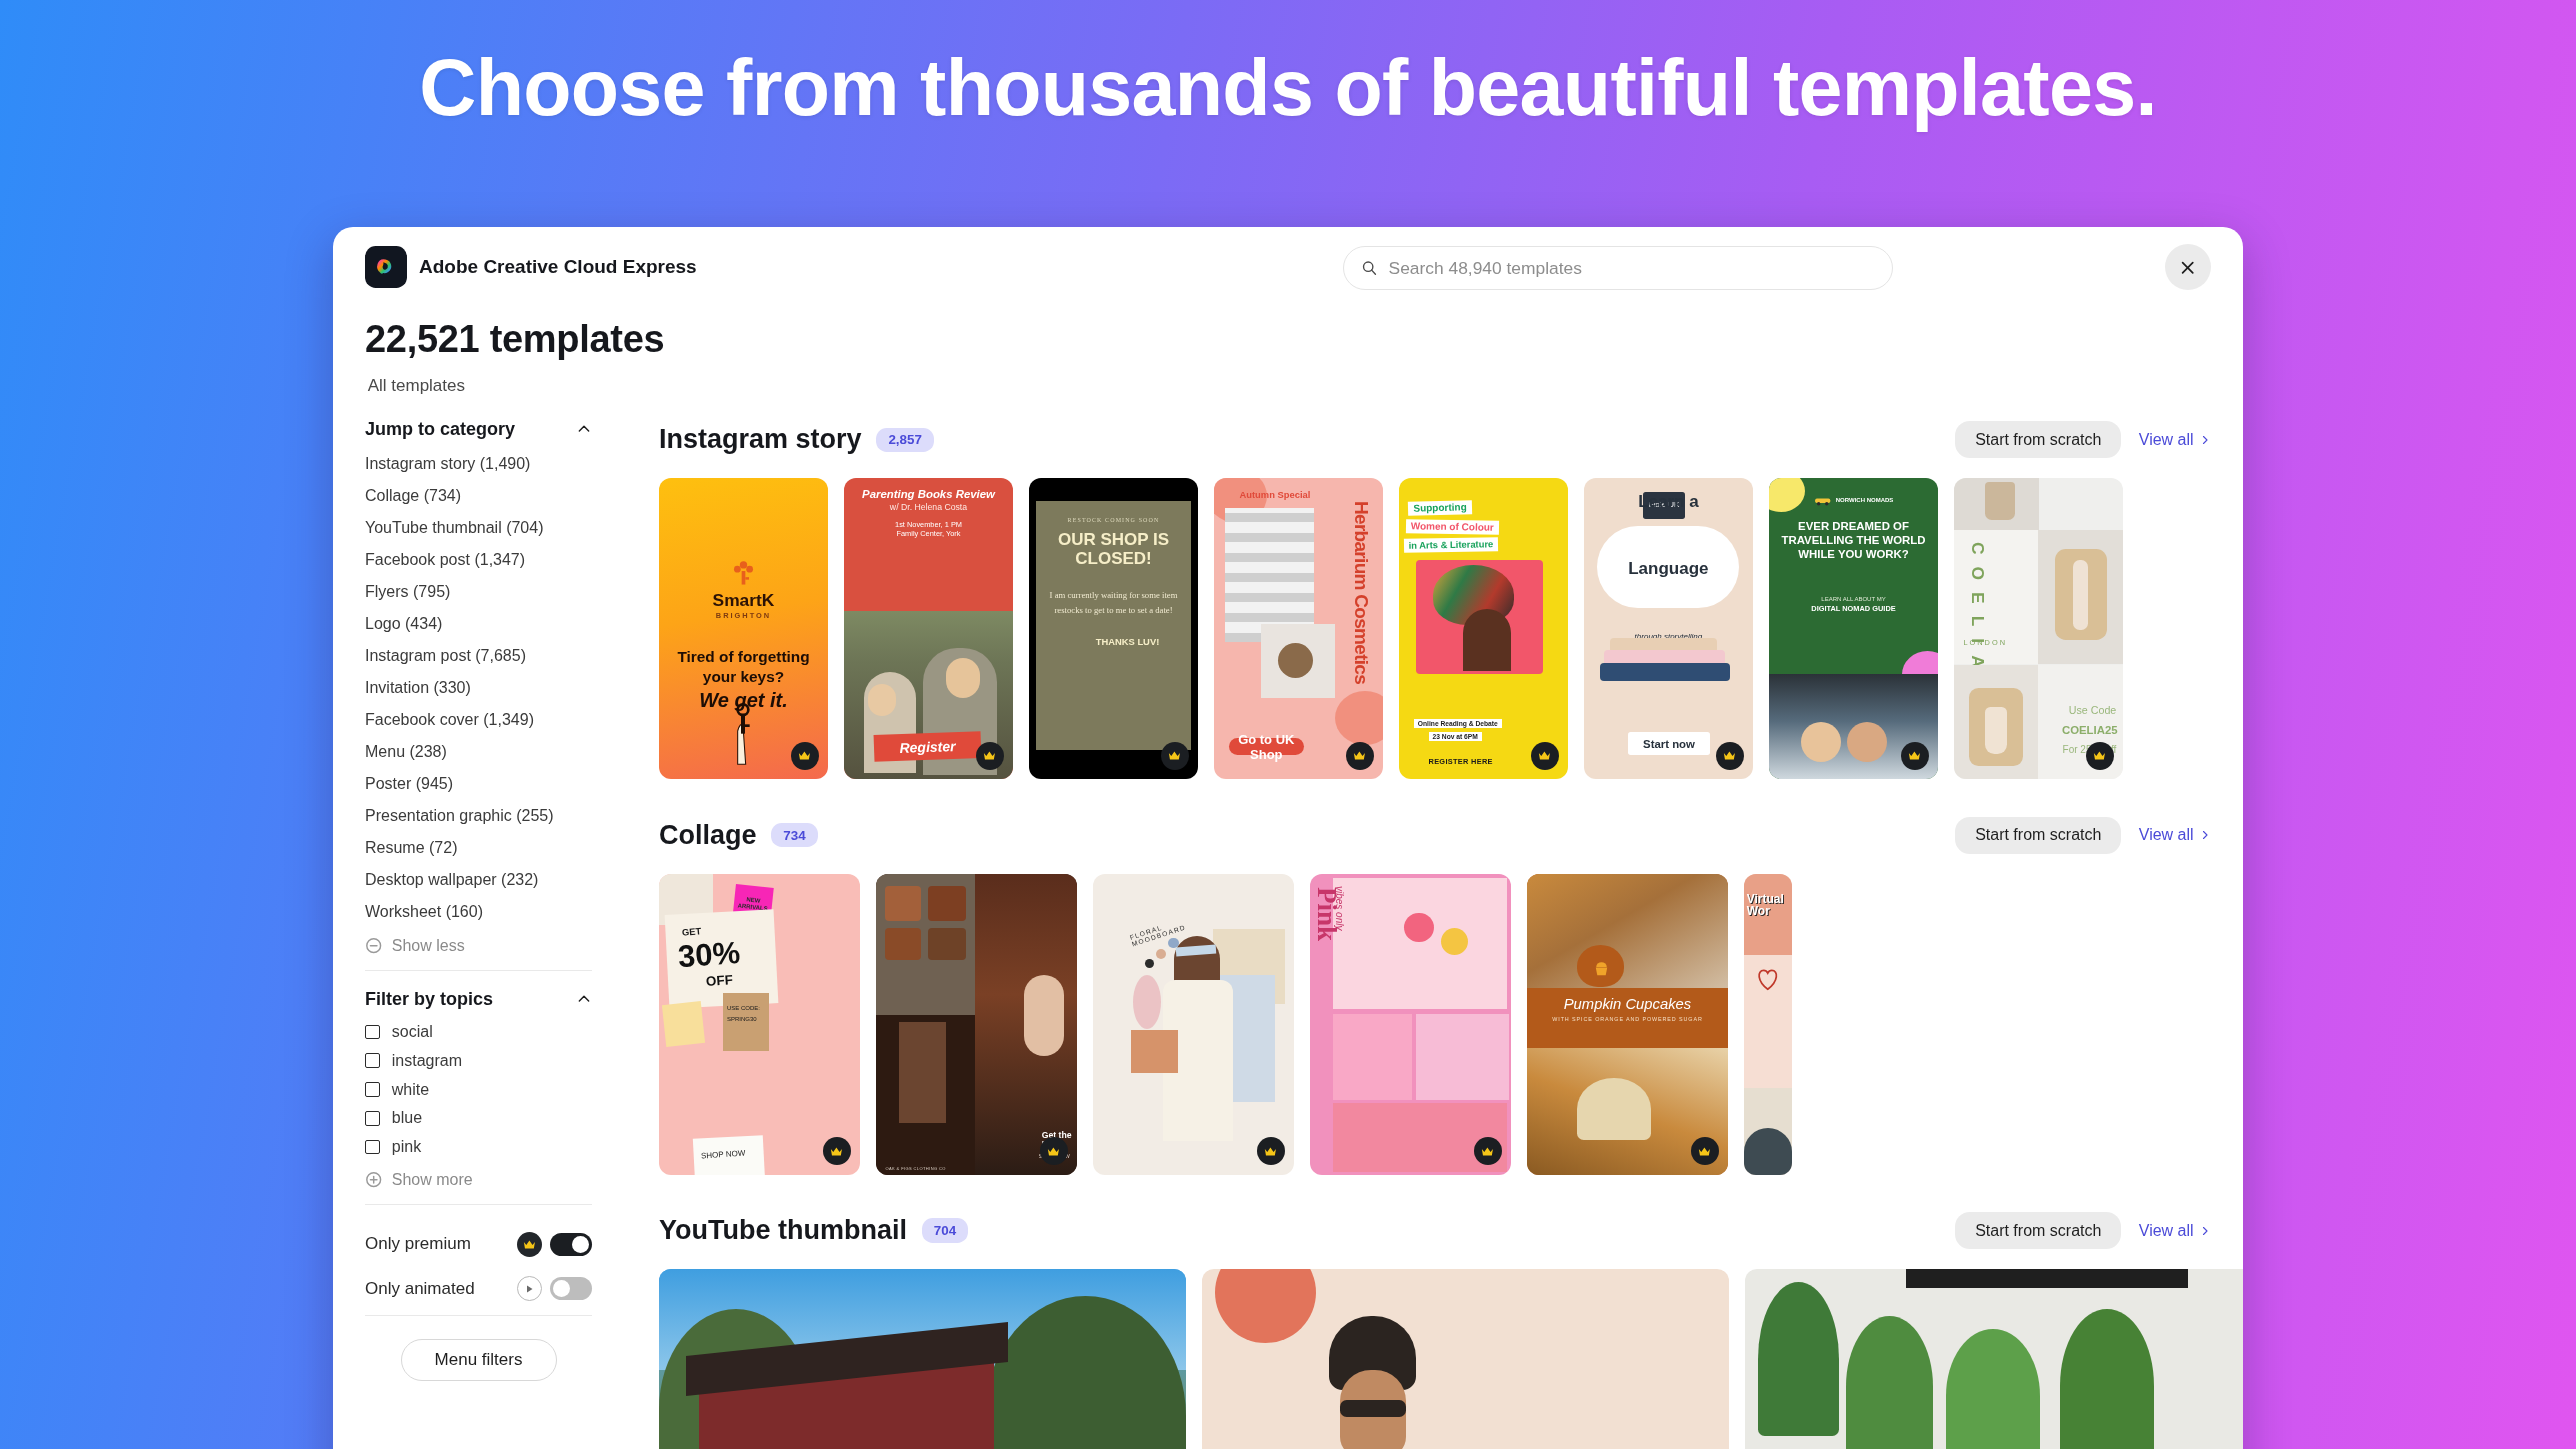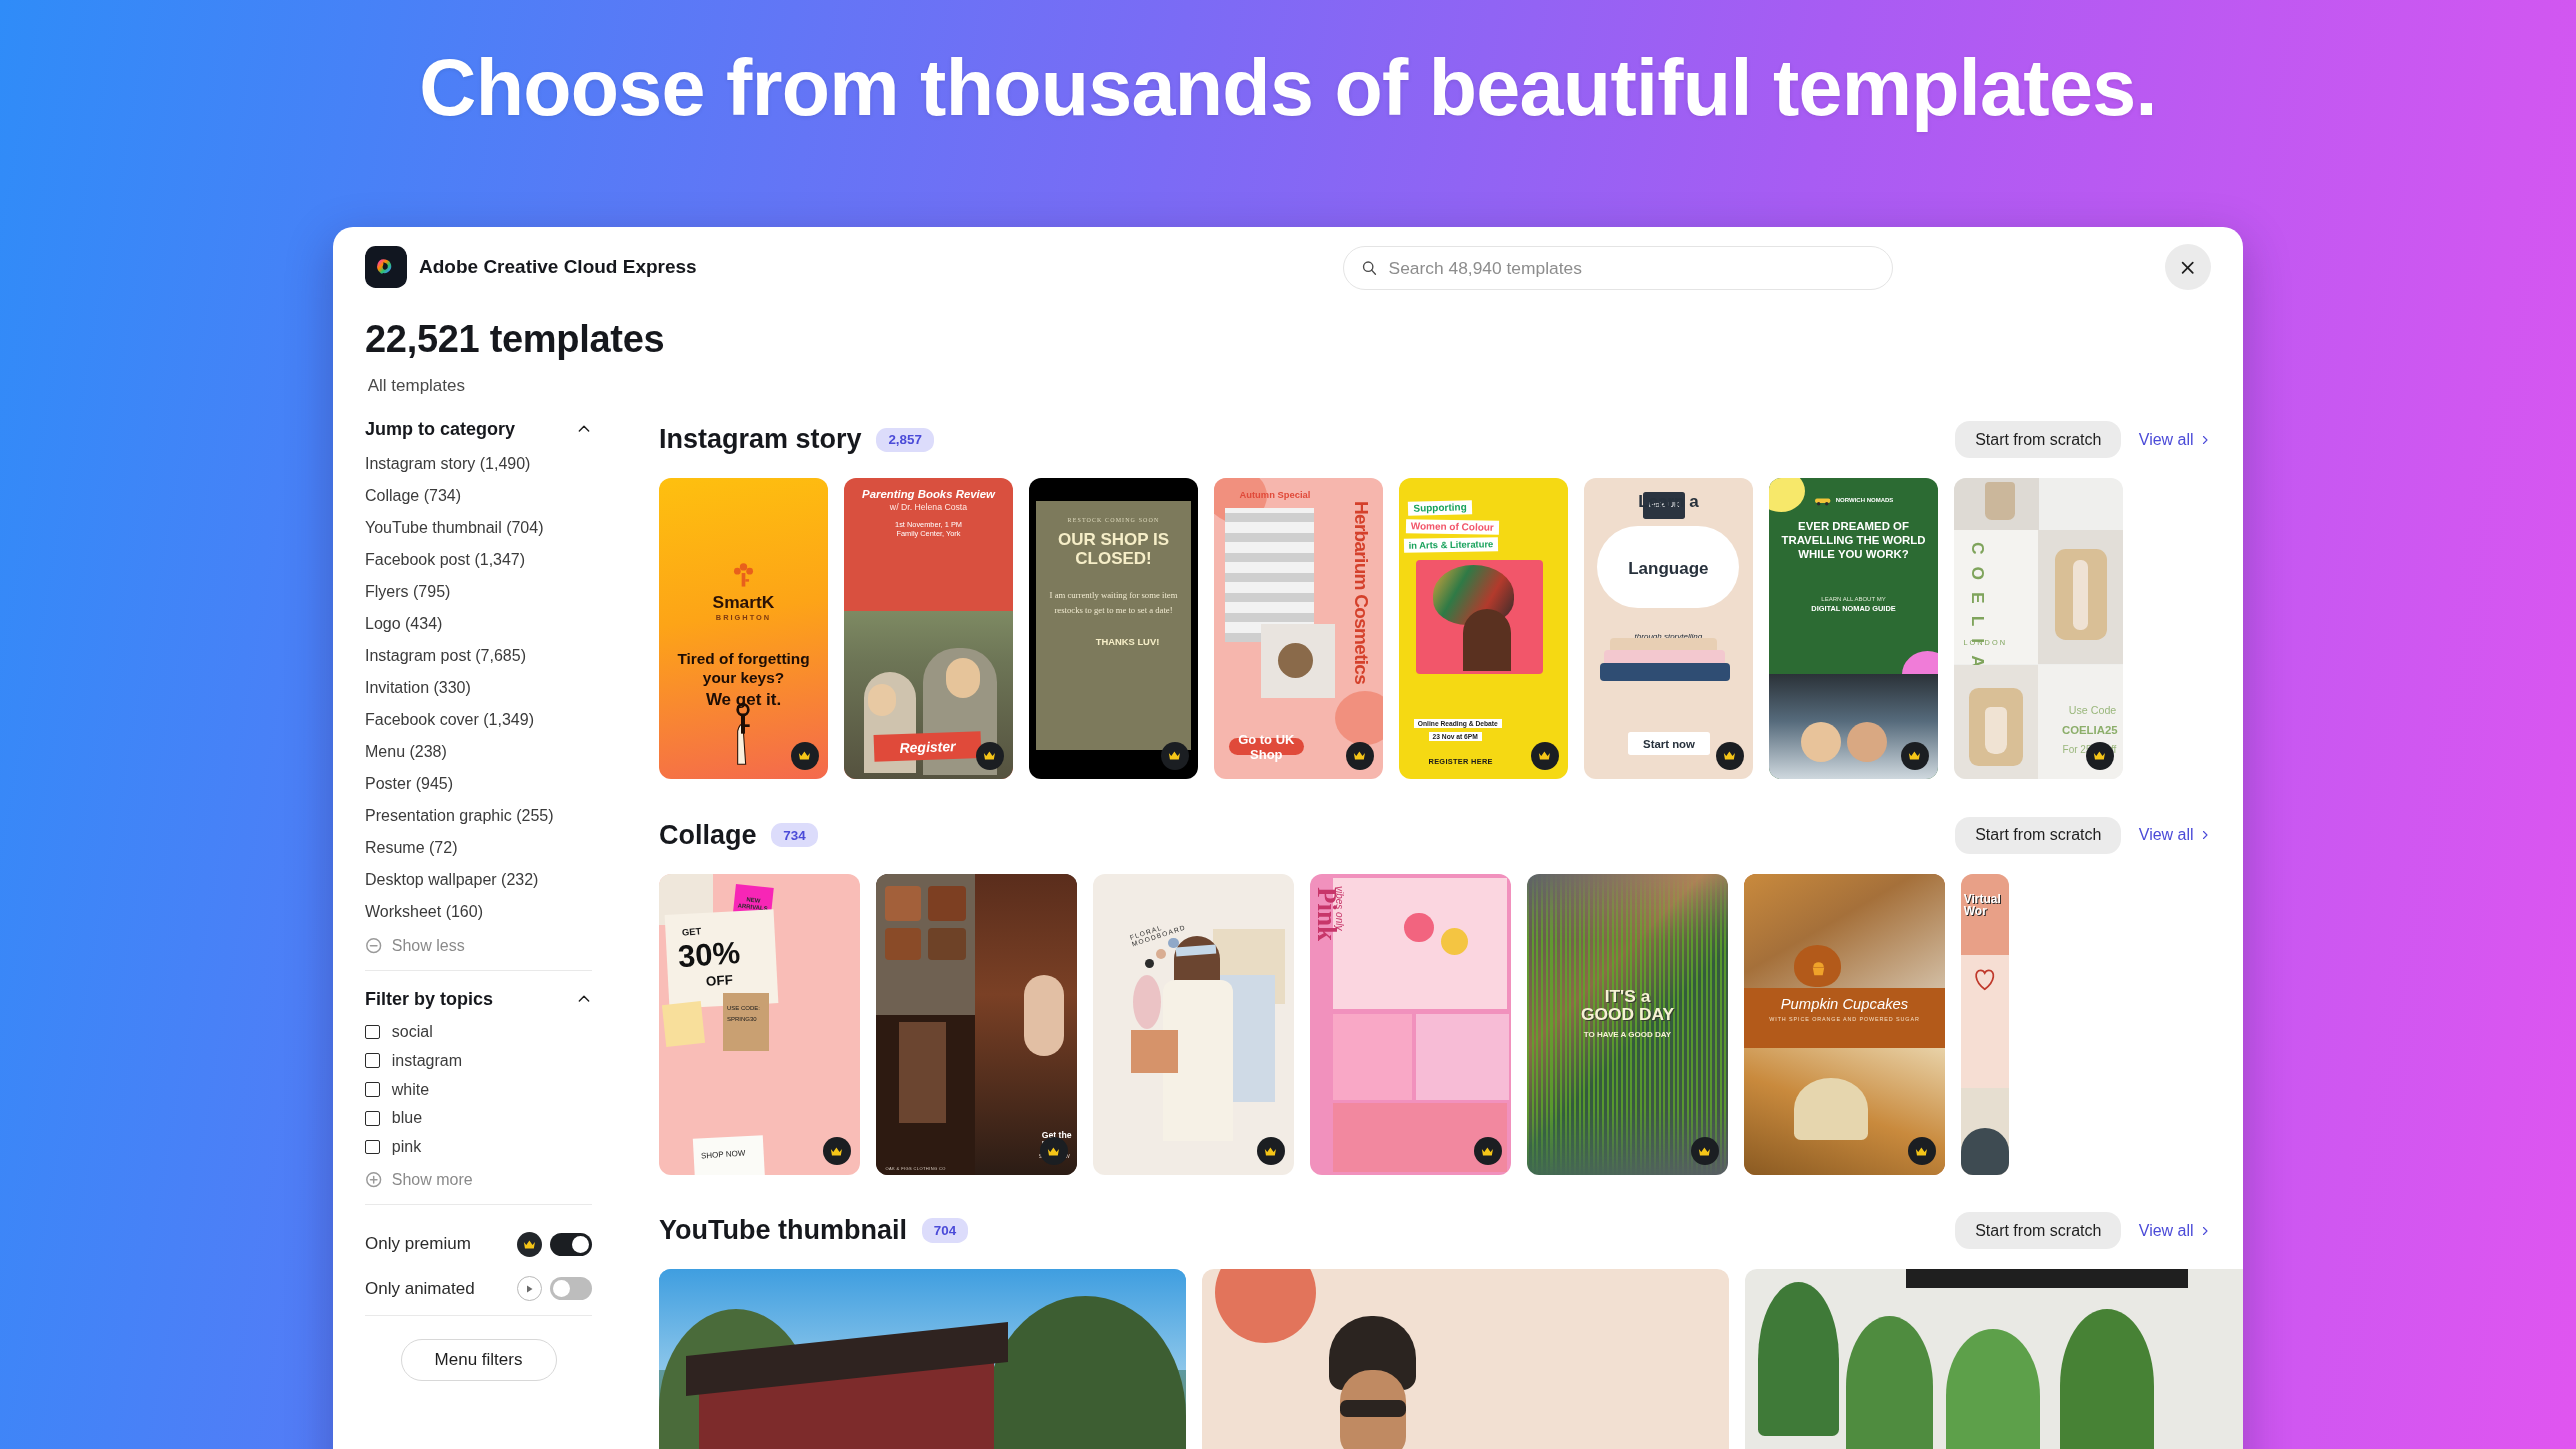--- a/index.html
+++ b/index.html
@@ -421,21 +421,21 @@
                     <rect x="14" y="18" width="6" height="22" fill="#e8601c"></rect>
                     <rect x="20" y="28" width="6" height="4" fill="#e8601c"></rect>
                   </svg>
                 <div style="font-size:17.4px;font-weight:bold;color:#2b1206;margin-top:1.3px;">SmartK</div>
                 <div style="font-size:7.4px;font-weight:bold;letter-spacing:2px;color:#7d3a10;">BRIGHTON</div>
               </div>
               <div style="margin-top:27px;font-size:15.4px;font-weight:bold;color:#1d0d05;line-height:1.25;">
                 <div>Tired of forgetting</div>
                 <div>your keys?</div>
               </div>
-              <div style="margin-top:3px;font-size:17px;font-weight:bold;color:#1d0d05;">We get it.</div>
+              <div style="margin-top:3px;font-size:20px;font-weight:bold;color:#1d0d05;font-style:italic;">We get it.</div>
               <svg class="abs" style="left:64px;bottom:13.4px;" width="40" height="74" viewBox="0 0 60 110">
                   <path d="M22 108 L22 58 Q26 44 30 50 L34 108 Z" fill="#fbf1de" stroke="#2b1206" stroke-width="1.6"></path>
                   <circle cx="30" cy="26" r="8" fill="none" stroke="#1d0d05" stroke-width="4"></circle>
                   <rect x="27" y="32" width="6" height="30" fill="#1d0d05"></rect>
                   <rect x="33" y="48" width="7" height="4" fill="#1d0d05"></rect>
                 </svg>
             </div>
             <div class="crown">
                 <svg width="14.8" height="14.8" viewBox="0 0 24 24">
                   <path d="M3 8 L7 13 L12 5.5 L17 13 L21 8 L19.2 18.5 L4.8 18.5 Z" fill="#f5c518"></path>
@@ -677,33 +677,20 @@
             <div class="abs" style="left:23px;top:229px;right:4px;bottom:2.7px;background:#f2889f;"></div>
             <div class="abs" style="left:1.3px;top:13.4px;writing-mode:vertical-rl;font-size:27px;font-weight:bold;color:#c7366a;font-family:'Liberation Serif',serif;">Pink</div>
             <div class="abs" style="left:24px;top:12px;writing-mode:vertical-rl;font-size:10px;color:#c7366a;font-style:italic;">vibes only</div>
             <div class="crown">
                 <svg width="14.8" height="14.8" viewBox="0 0 24 24">
                   <path d="M3 8 L7 13 L12 5.5 L17 13 L21 8 L19.2 18.5 L4.8 18.5 Z" fill="#f5c518"></path>
                 </svg>
               </div>
           </div>
 
-          <div class="card collage c-goodday">
-            <div class="abs" style="left:0;top:0;right:0;bottom:0;background:repeating-linear-gradient(90deg,rgba(90,160,40,0.85) 0 2px,rgba(20,40,10,0.25) 2px 4.7px);mask-image:linear-gradient(180deg,transparent 0%,#000 22%,#000 78%,transparent 100%);-webkit-mask-image:linear-gradient(180deg,transparent 0%,#000 22%,#000 78%,transparent 100%);"></div>
-            <div class="abs ctr" style="left:0;right:0;top:113px;">
-              <div style="font-size:17.4px;font-weight:bold;color:#f6f2d4;line-height:1.06;text-shadow:1.3px 1.3px 0 #35402c;">IT'S a</div>
-              <div style="font-size:17.4px;font-weight:bold;color:#f6f2d4;line-height:1.06;text-shadow:1.3px 1.3px 0 #35402c;">GOOD DAY</div>
-              <div style="font-size:8px;font-weight:bold;color:#f6f2d4;margin-top:6.7px;">TO HAVE A GOOD DAY</div>
-            </div>
-            <div class="crown">
-                <svg width="14.8" height="14.8" viewBox="0 0 24 24">
-                  <path d="M3 8 L7 13 L12 5.5 L17 13 L21 8 L19.2 18.5 L4.8 18.5 Z" fill="#f5c518"></path>
-                </svg>
-              </div>
-          </div>
 
           <div class="card collage c-pumpkin">
             <div class="abs" style="left:0;top:0;right:0;height:131px;background:linear-gradient(150deg,#c98a3d 0%,#a5703a 40%,#d8c8b2 100%);"></div>
             <div class="abs" style="left:0;bottom:0;right:0;height:127px;background:linear-gradient(20deg,#8a5a22 0%,#c98a3d 50%,#e8d2a8 100%);"></div>
             <div class="abs" style="left:50px;top:71px;width:47px;height:42px;background:#b35a1a;border-radius:50% 50% 45% 45%;"></div>
             <svg class="abs" style="left:63px;top:81px;" width="23" height="23" viewBox="0 0 24 24">
                 <path d="M6 13 h12 l-1.6 8 h-8.8 Z" fill="#f0a32a"></path>
                 <path d="M6.5 12.5 a5.5 5 0 0 1 11 0 Z" fill="#f0a32a"></path>
               </svg>
             <div class="abs ctr" style="left:0;right:0;top:114px;height:43px;background:#b35a1a;">

